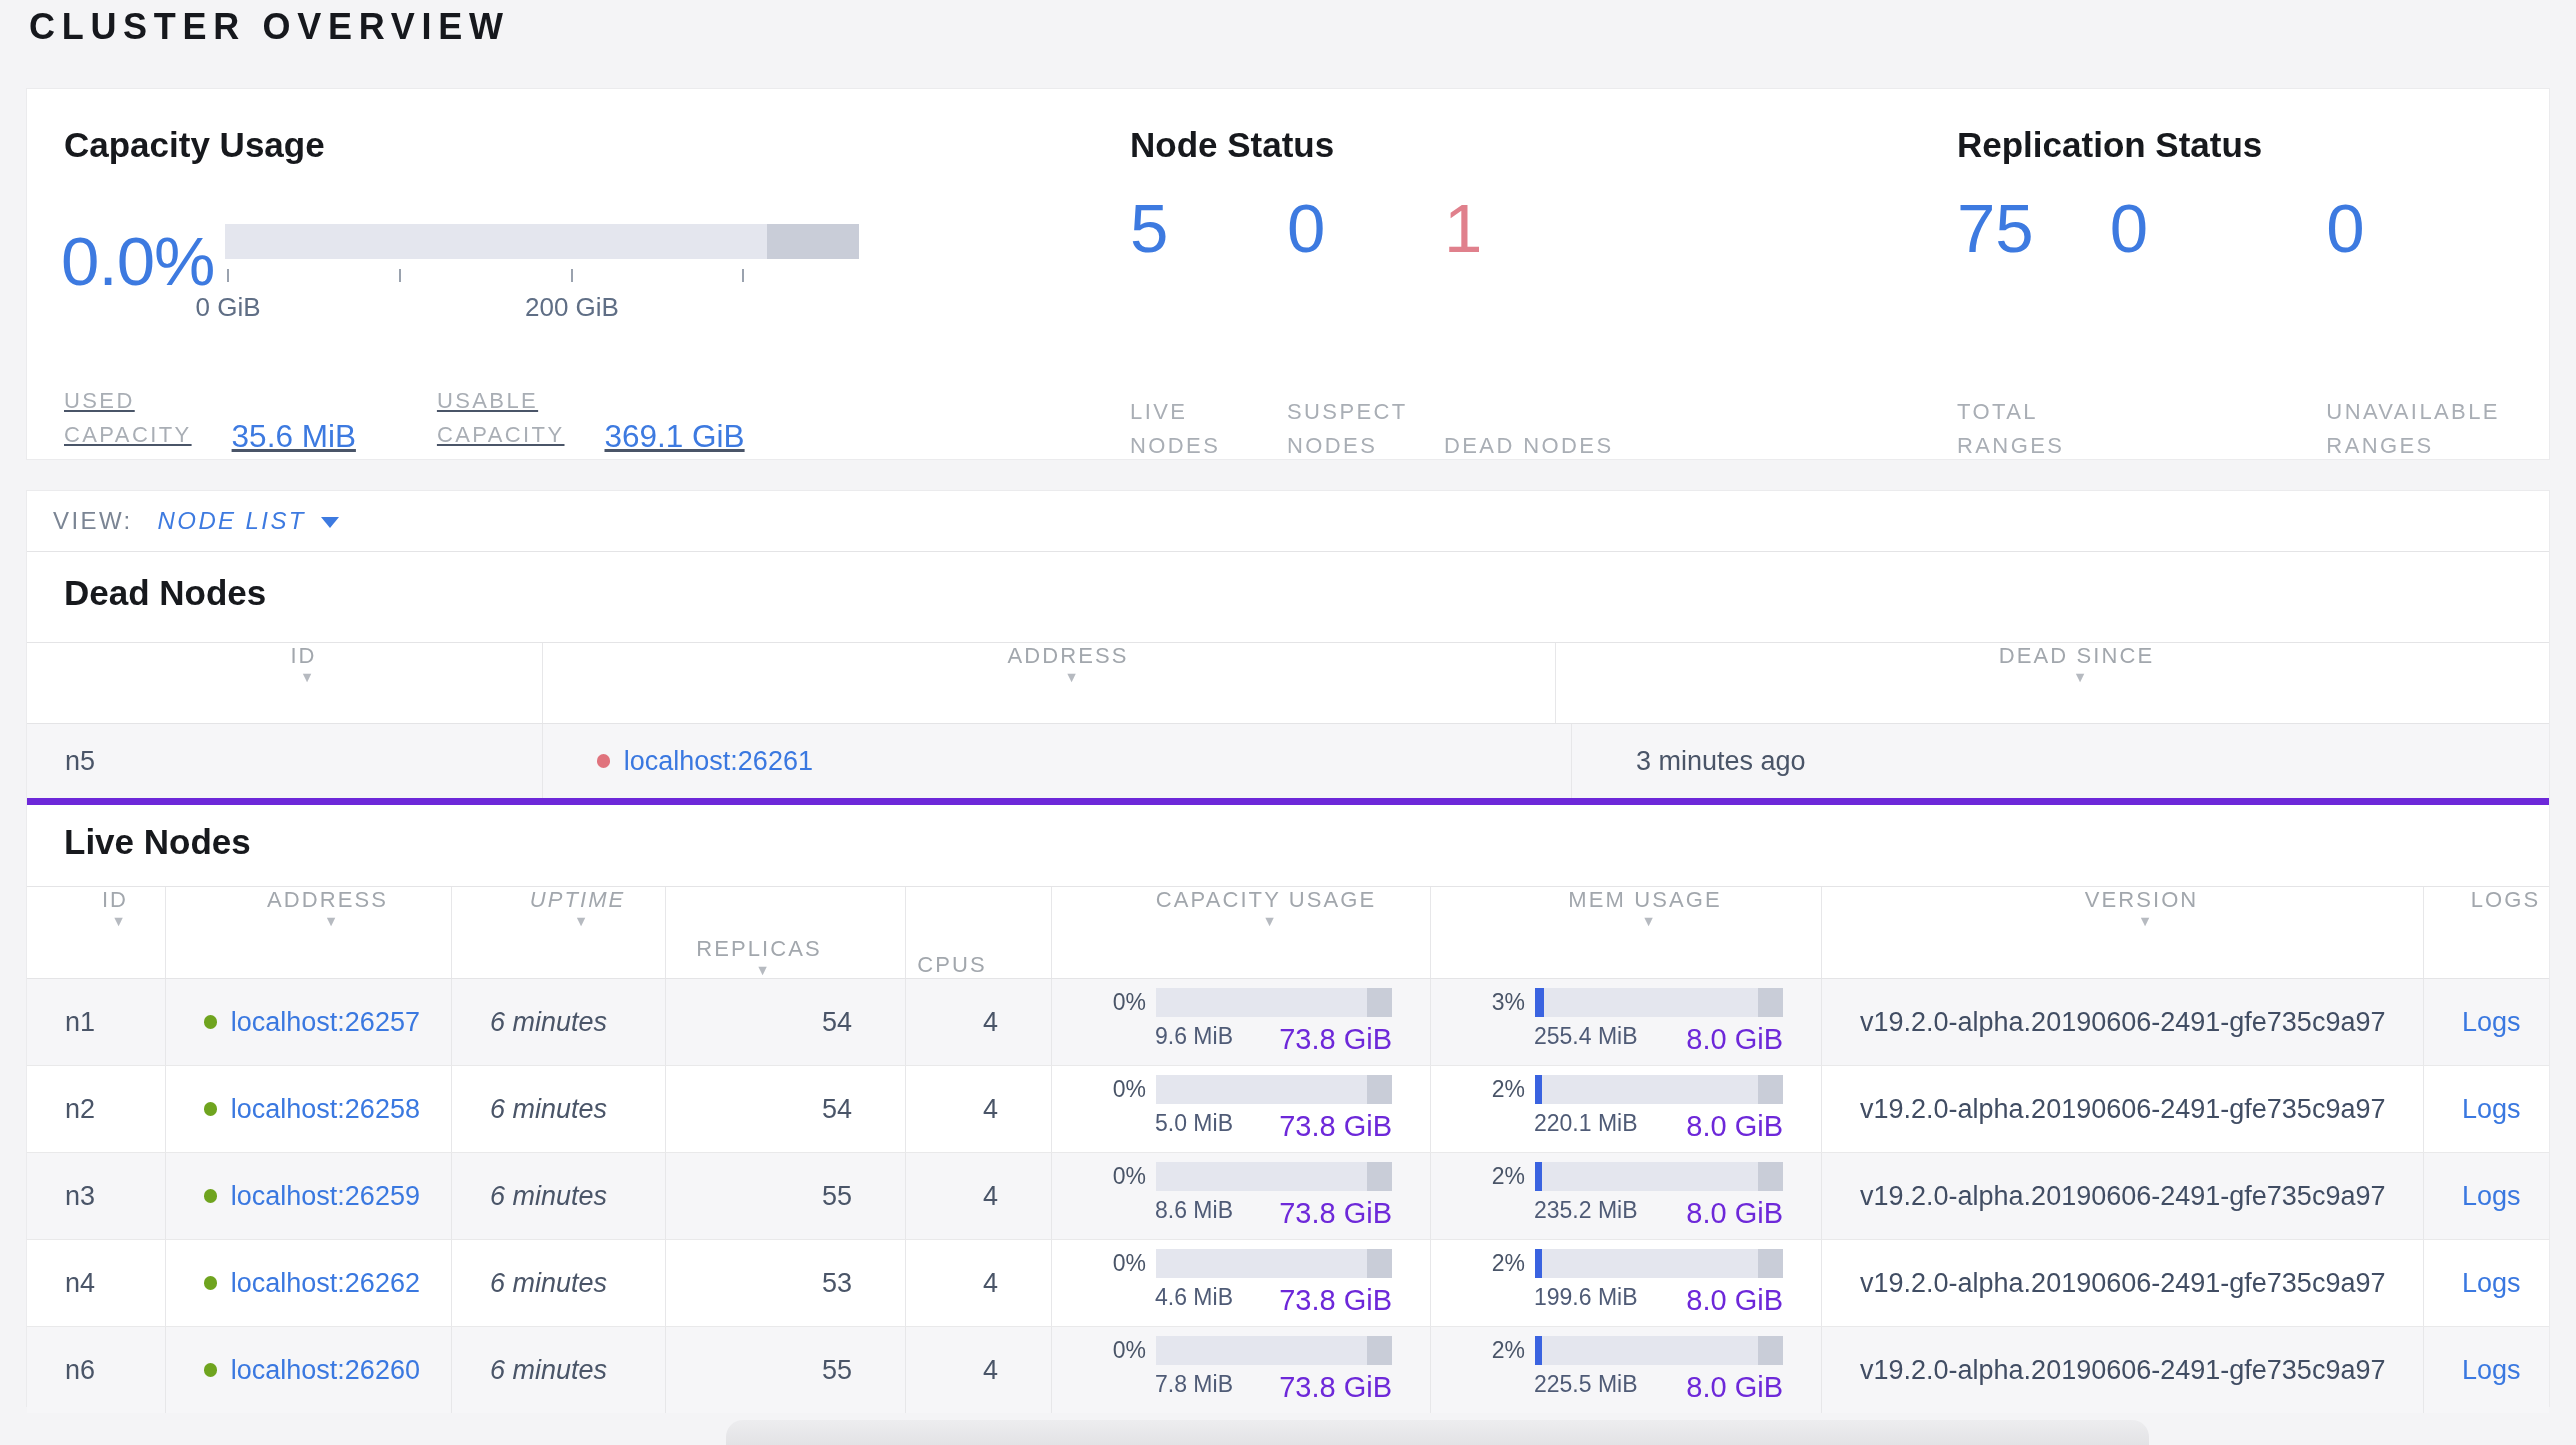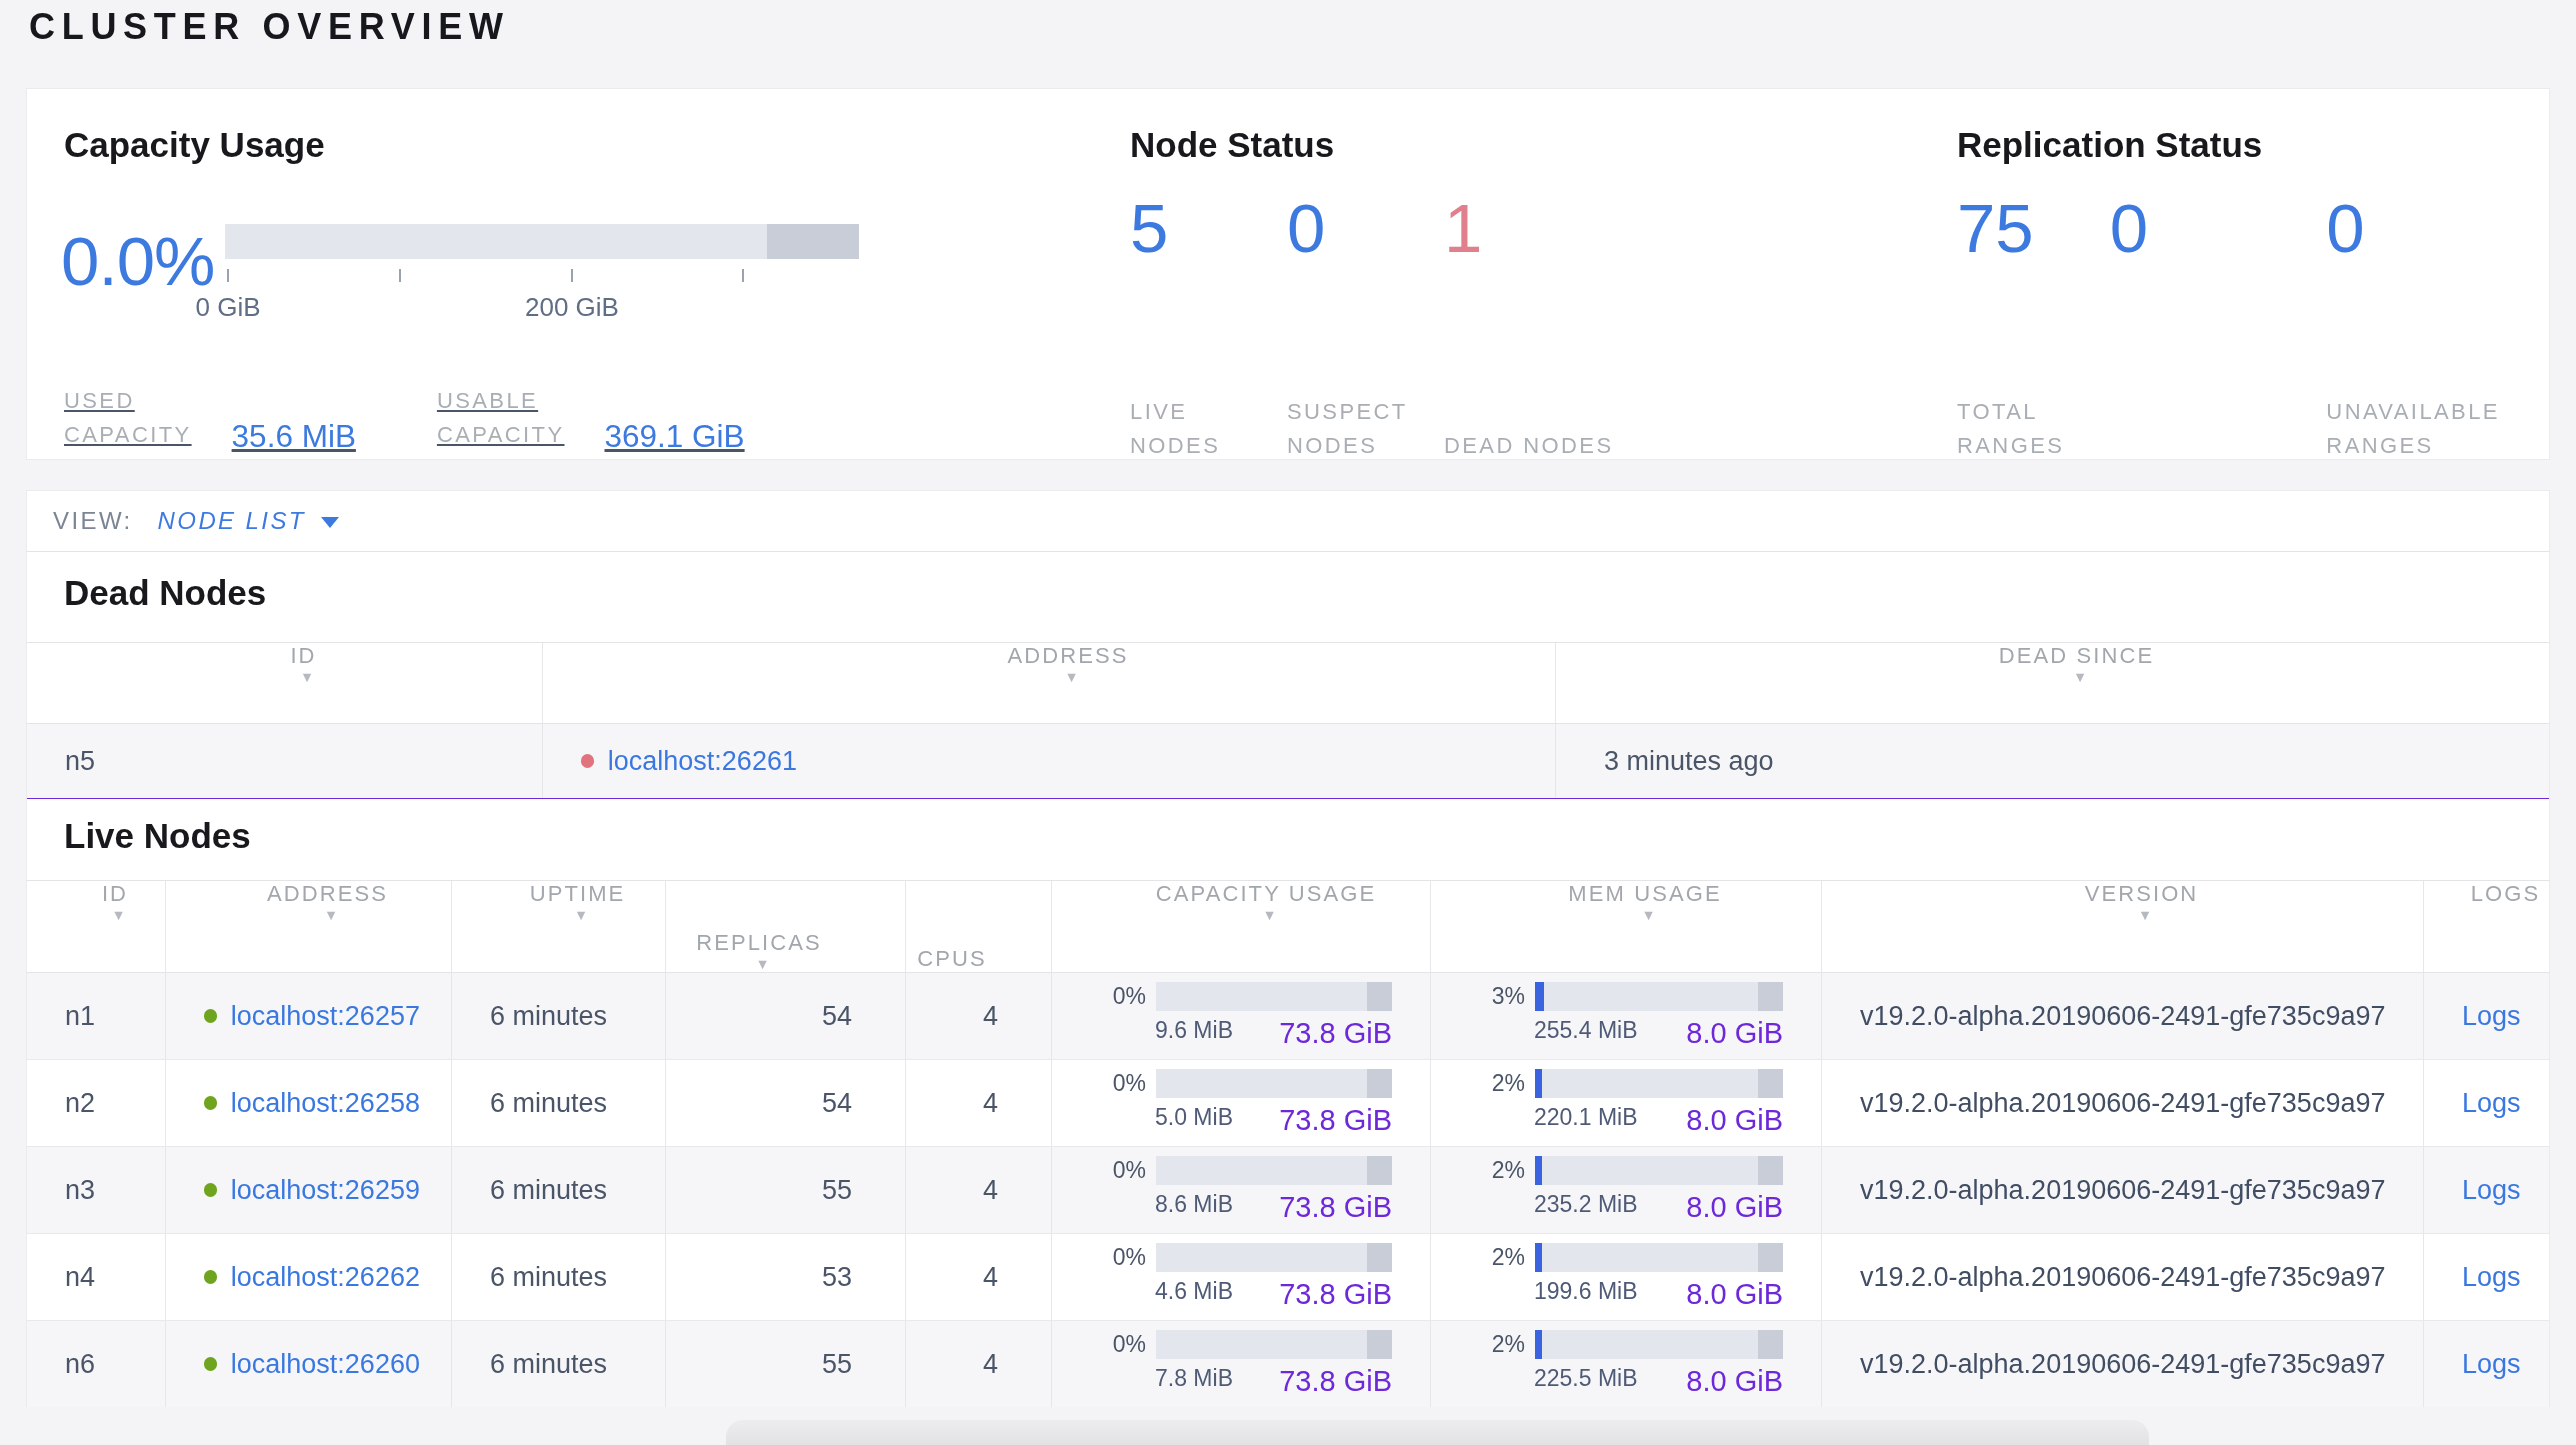--- a/index.html
+++ b/index.html
@@ -117,21 +117,21 @@
   .dead-head .th{height:80px;}
   .dead-row .td{height:74px;}
   .dc1{width:516px;}
   .dc2{width:1013px;}
   .dc3{flex:1;padding-left:48px;}
   
   .live-head .th{height:91px;}
   .live-row .td{height:86px;}
   .lc1{width:139px;}
   .lc2{width:286px;}
-  .lc3{width:214px;}
+  .lc3{width:214px;font-style:italic;}
   .lc4{width:240px;}
   .lc5{width:146px;}
   .lc6{width:379px;}
   .lc7{width:391px;}
   .lc8{width:602px;text-align:center;}
   .lc9{flex:1;}
   
   .usage-cell{flex-direction:column;justify-content:center;align-items:stretch;padding-left:50px;padding-right:38px;}
   .mb-row{display:flex;align-items:center;}
   .mb-pct{width:44px;text-align:right;font-size:23px;color:#4a5568;margin-right:9.5px;flex:none;}
@@ -240,21 +240,21 @@
     </div>
     <div class="th dc2 col-line">
       <span>ADDRESS</span>
       <span class="sort-arrow"></span>
     </div>
     <div class="th dc3">
       <span>DEAD SINCE</span>
       <span class="sort-arrow"></span>
     </div>
   </div>
-  <div class="trow dead-row alt" style="border-bottom:1px solid #6d28d9;">
+  <div class="trow dead-row alt" style="border-bottom:7px solid #6d28d9;gap:16px;">
     <div class="td dc1 col-line">
       <span>n5</span>
     </div>
     <div class="td dc2 col-line">
       <span class="dot red"></span>
       <a class="link">localhost:26261</a>
     </div>
     <div class="td dc3">
       <span>3 minutes ago</span>
     </div>

